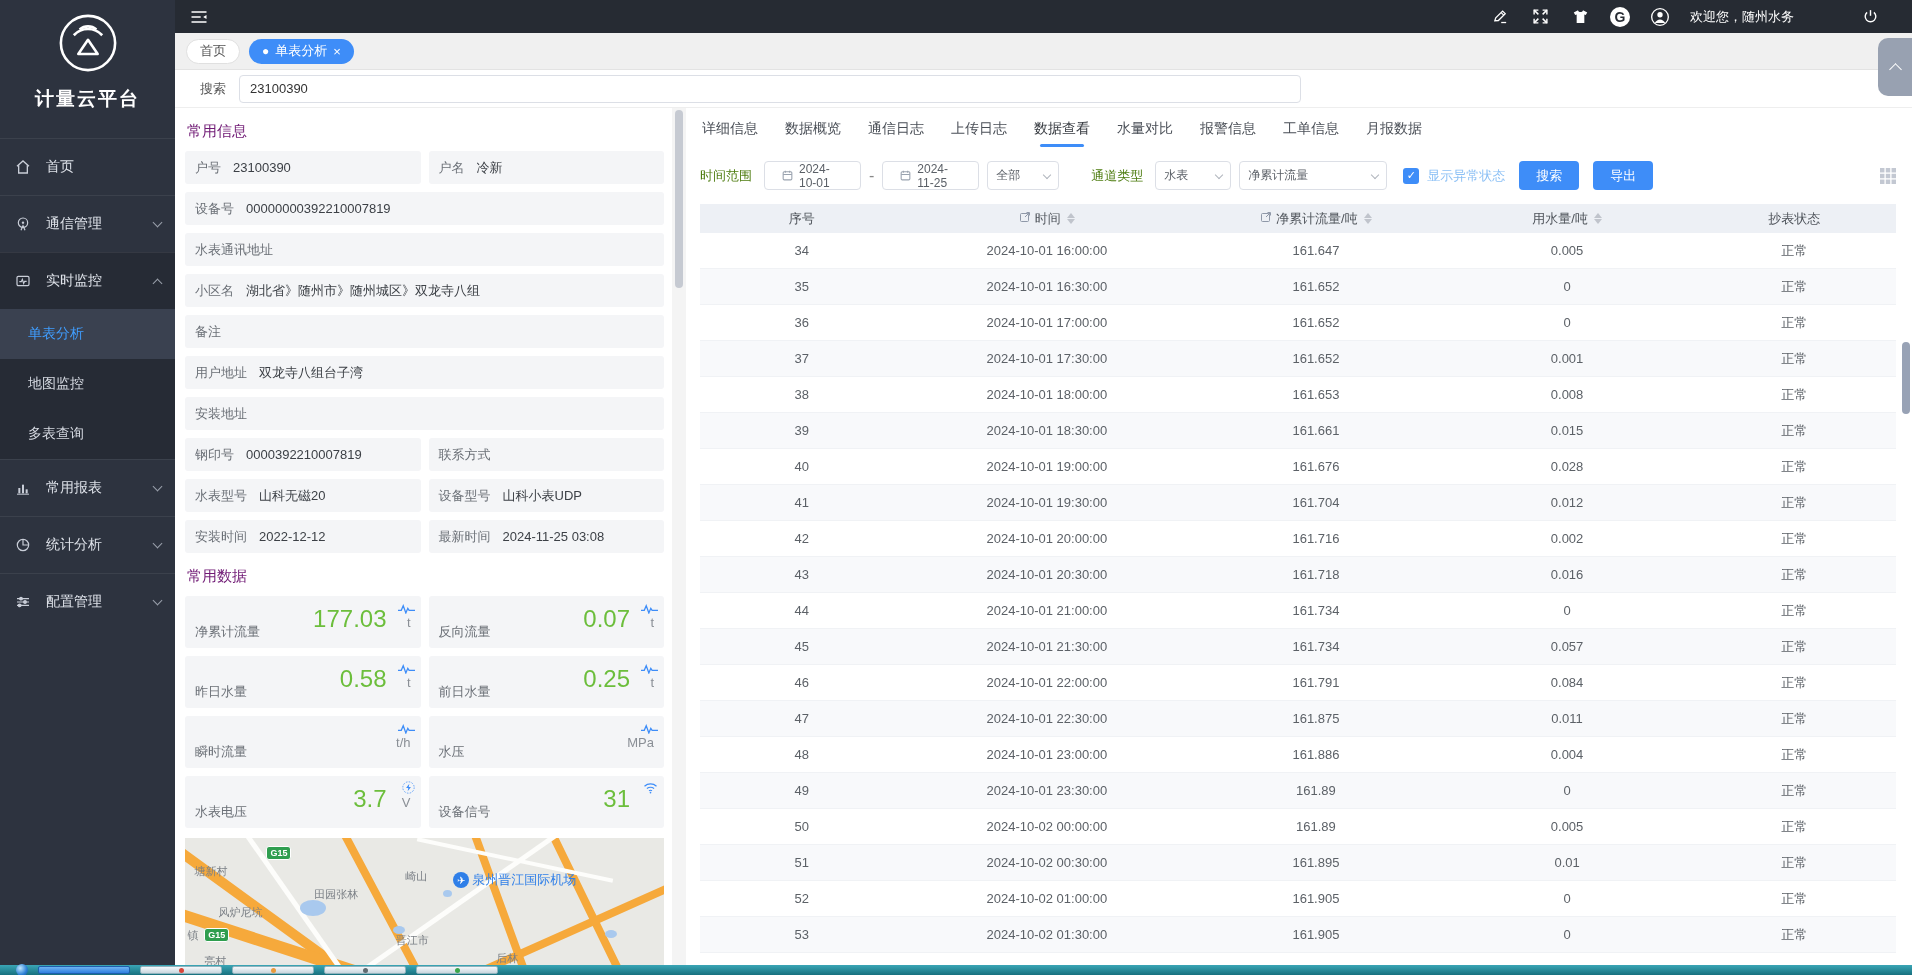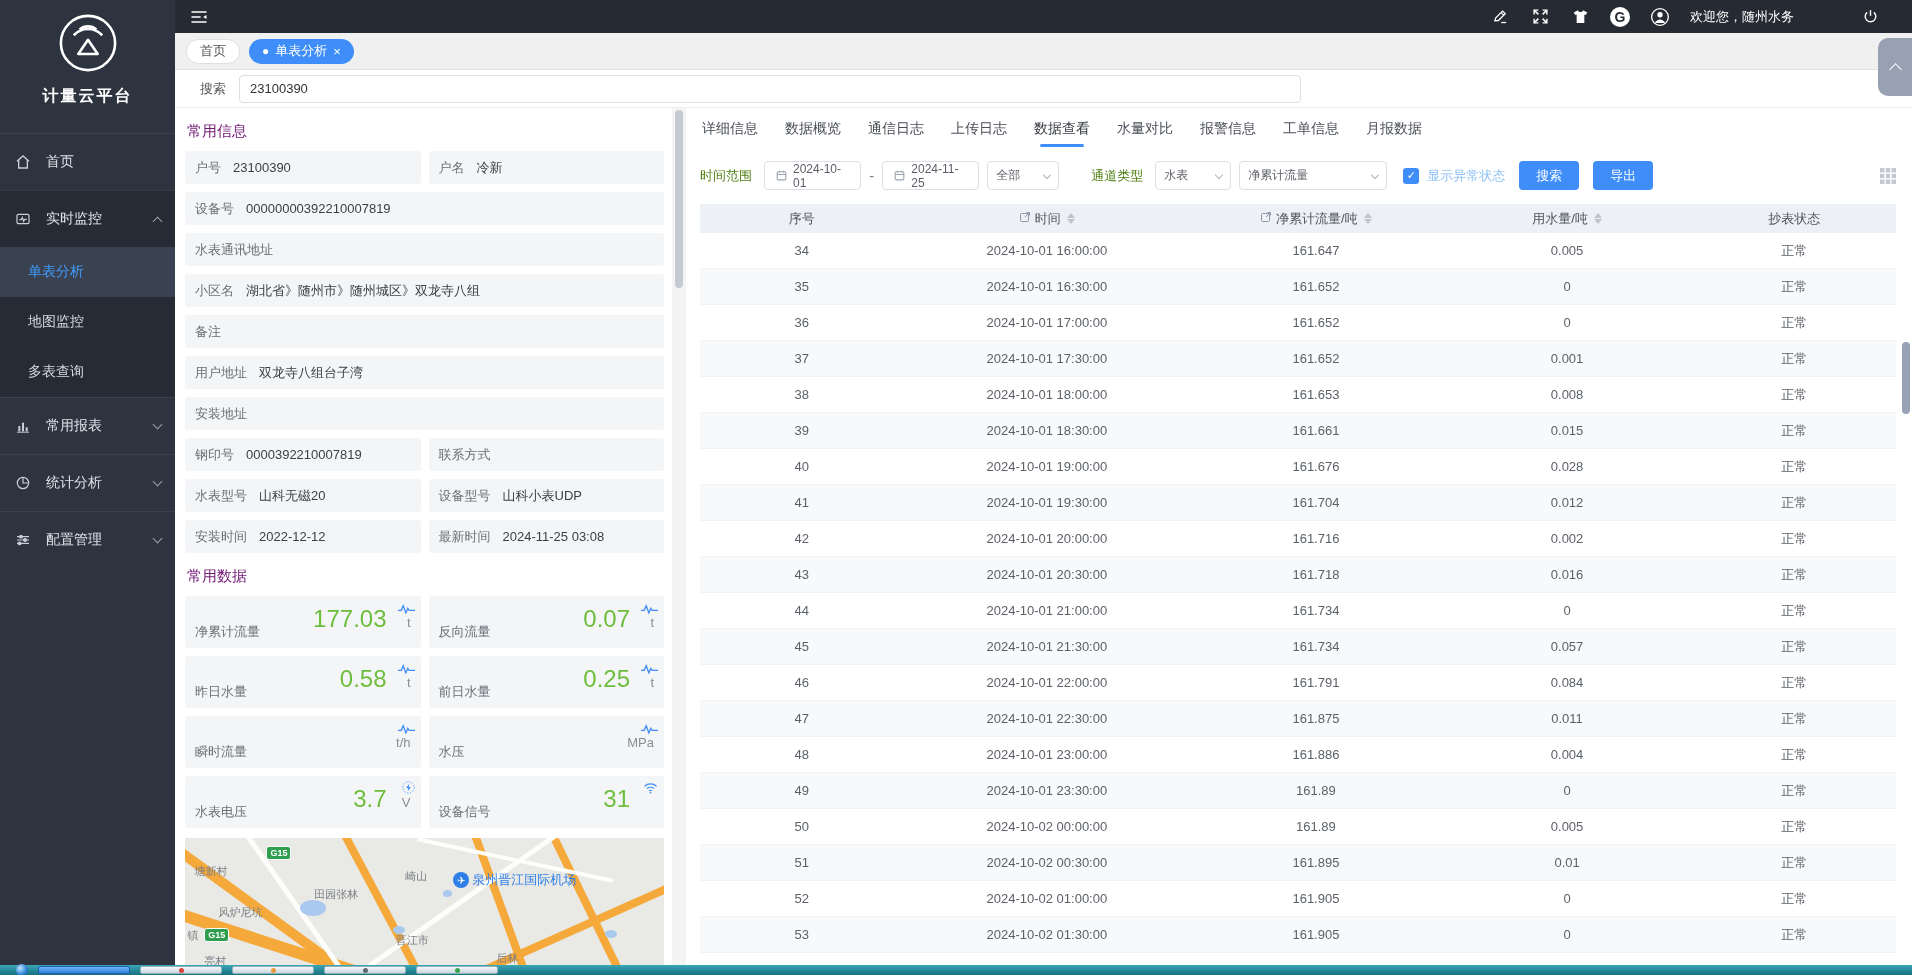--- a/index.html
+++ b/index.html
@@ -4,21 +4,21 @@
 <style>
   * { box-sizing: border-box; margin: 0; padding: 0; }
   html,body { width:1912px; height:975px; overflow:hidden;
     font-family:"Liberation Sans","DejaVu Sans",sans-serif; background:#f0f0f0; }
   #app { display:flex; width:100%; height:100%; position:relative; }
 
   
   #sidebar { width:175px; min-width:175px; background:#2d333f; color:#dfe3ea; height:100%; }
   #logo-area { padding:12px 0 8px; text-align:center; }
   #logo-icon { margin:0 auto; width:62px; height:62px; }
-  #logo-title { color:#fff; font-size:16px; font-weight:bold; letter-spacing:2px; margin-top:12px; }
+  #logo-title { color:#fff; font-size:19px; font-weight:bold; letter-spacing:2px; margin-top:12px; }
   #sidebar-menu { margin-top:18px; }
   .menu-block { border-top:1px solid rgba(255,255,255,0.07); }
   .menu-block.open { background:#262b35; }
   .menu-item { height:56px; display:flex; align-items:center; padding:0 14px; cursor:pointer; font-size:14px; }
   .mi-icon { width:18px; height:18px; margin-right:14px; display:inline-flex; align-items:center; justify-content:center; color:#c9ced8; }
   .mi-label { flex:1; }
   .submenu-item { height:50px; display:flex; align-items:center; padding-left:28px; font-size:14px; color:#d6dae2; cursor:pointer; }
   .submenu-item.active { background:#3a4150; color:#409eff; }
   .chev { width:7px; height:7px; border-right:1.5px solid #9aa0ab; border-bottom:1.5px solid #9aa0ab; display:inline-block; }
   .chev-down { transform:rotate(45deg); margin-top:-3px; }
@@ -80,21 +80,21 @@
 
   
   #right-panel { flex:1; padding:8px 0 0 14px; position:relative; overflow:hidden; }
   #detail-tabs { display:flex; gap:27px; font-size:14px; color:#4a4f57; padding:4px 0 0 2px; }
   .dtab { padding-bottom:9px; cursor:pointer; position:relative; }
   .dtab.active { color:#35393f; }
   .dtab.active::after { content:""; position:absolute; left:6px; right:6px; bottom:0; height:3px; background:#3e8df8; border-radius:2px; }
 
   #filter-row { display:flex; align-items:center; margin-top:14px; gap:8px; padding-right:16px; }
   .filter-label { font-size:13px; color:#4d7c0f; margin-right:4px; white-space:nowrap; }
-  .date-input { width:97px; height:29px; background:#fff; border:1px solid #dcdfe6; border-radius:4px; display:flex; align-items:center; gap:5px; padding:0 10px; font-size:12px; color:#5a5f66; cursor:pointer; }
+  .date-input { width:97px; height:29px; background:#fff; border:1px solid #dcdfe6; border-radius:4px; display:flex; align-items:center; gap:5px; padding:0 16px; font-size:12px; color:#5a5f66; cursor:pointer; }
   .dash { color:#888; }
   .select-box { height:29px; background:#fff; border:1px solid #dcdfe6; border-radius:4px; display:flex; align-items:center; justify-content:space-between; padding:0 8px; font-size:12px; color:#5a5f66; cursor:pointer; gap:8px; }
   .sel-caret { width:6px; height:6px; border-right:1.2px solid #b0b5bd; border-bottom:1.2px solid #b0b5bd; transform:rotate(45deg); margin-top:-2px; }
   #abnormal-check { width:16px; height:16px; background:#3e8df8; border-radius:3px; color:#fff; font-size:11px; display:flex; align-items:center; justify-content:center; cursor:pointer; margin-left:8px; }
   #abnormal-label { color:#8cc0f5; font-size:13px; cursor:pointer;font-family:Liberation Serif, serif; }
   .btn-blue { height:29px; background:#3e8df8; color:#fff; border:none; border-radius:4px; font-size:13px; padding:0 17px; cursor:pointer; margin-left:6px; }
   #grid-icon { margin-left:auto; cursor:pointer; display:flex; }
 
   
   #data-table { margin-top:14px; margin-right:16px; font-size:13px; color:#5c6167; }
@@ -140,20 +140,33 @@
     <nav id="sidebar-menu">
         <div class="menu-block">
           <div class="menu-item">
             <span class="mi-icon">
               <svg viewBox="0 0 24 24" width="16" height="16" fill="none" stroke="currentColor" stroke-width="2">
                 <path d="M3 11l9-8 9 8"></path>
                 <path d="M5.5 9.5V21h13V9.5"></path>
               </svg>
             </span>
             <span class="mi-label">首页</span>
+          </div>
+        </div>
+        <div class="menu-block">
+          <div class="menu-item">
+            <span class="mi-icon">
+              <svg viewBox="0 0 24 24" width="16" height="16" fill="none" stroke="currentColor" stroke-width="1.8">
+                <circle cx="12" cy="10" r="7"></circle>
+                <circle cx="12" cy="10" r="1.8" fill="currentColor" stroke="none"></circle>
+                <path d="M9 21.5l3-7 3 7"></path>
+              </svg>
+            </span>
+            <span class="mi-label">通信管理</span>
+            <span class="chev chev-down"></span>
           </div>
         </div>
         <div class="menu-block open">
           <div class="menu-item">
             <span class="mi-icon">
               <svg viewBox="0 0 24 24" width="16" height="16" fill="none" stroke="currentColor" stroke-width="1.8">
                 <rect x="3" y="5" width="18" height="14" rx="2"></rect>
                 <path d="M6.5 13h3l1.5-3.5 2 6 1.5-3h3"></path>
               </svg>
             </span>

